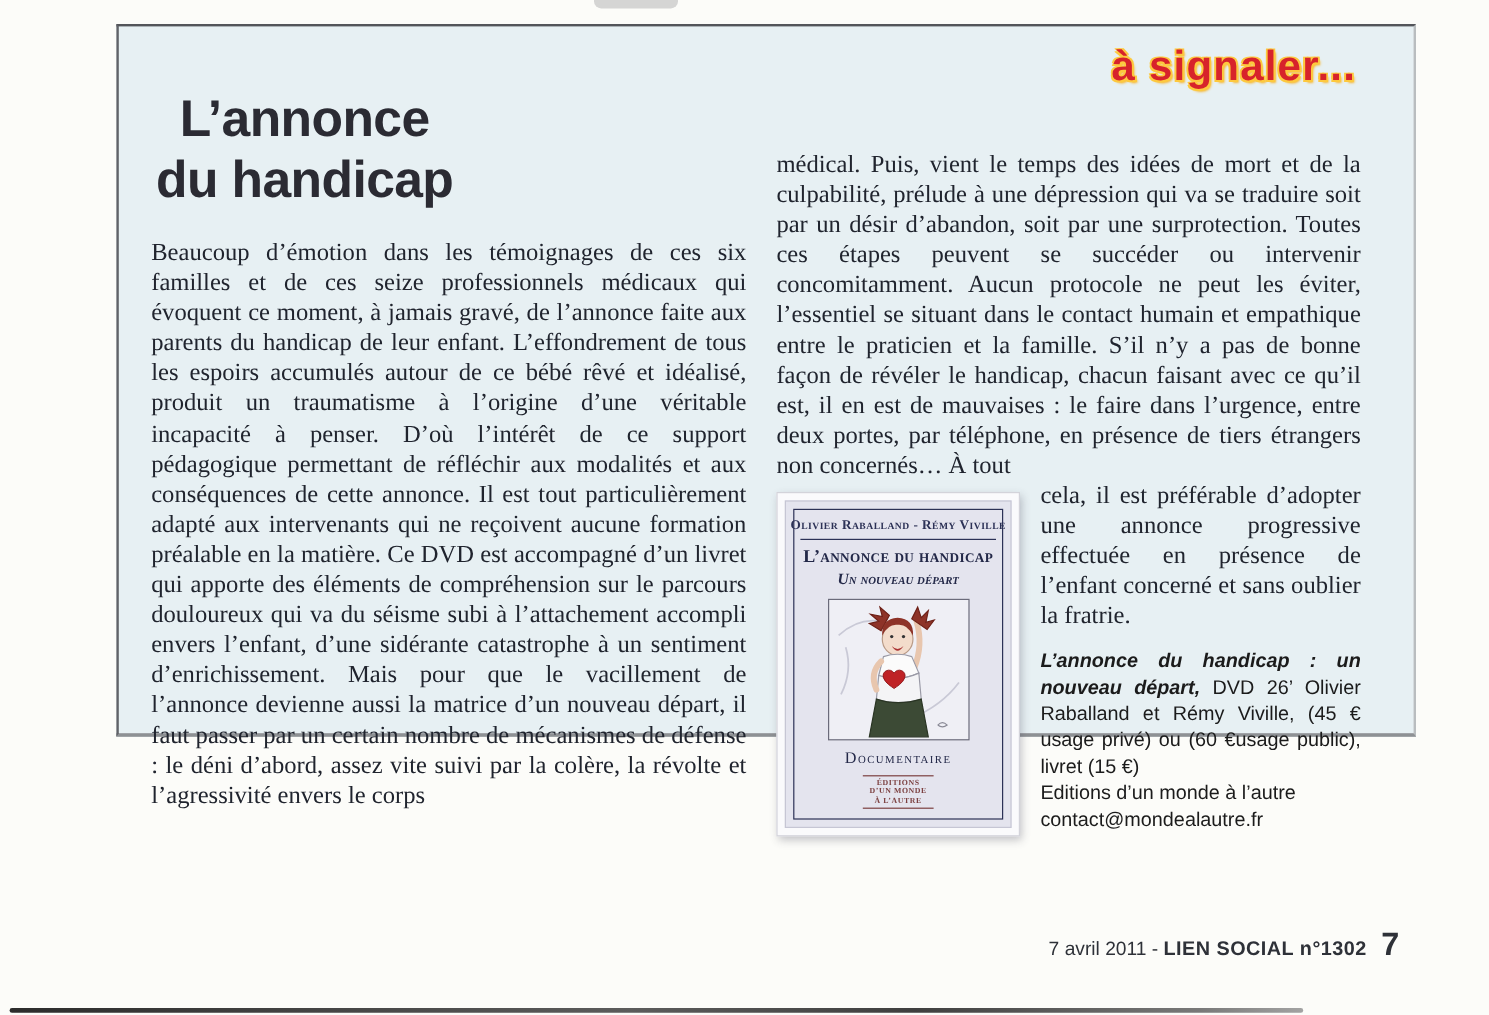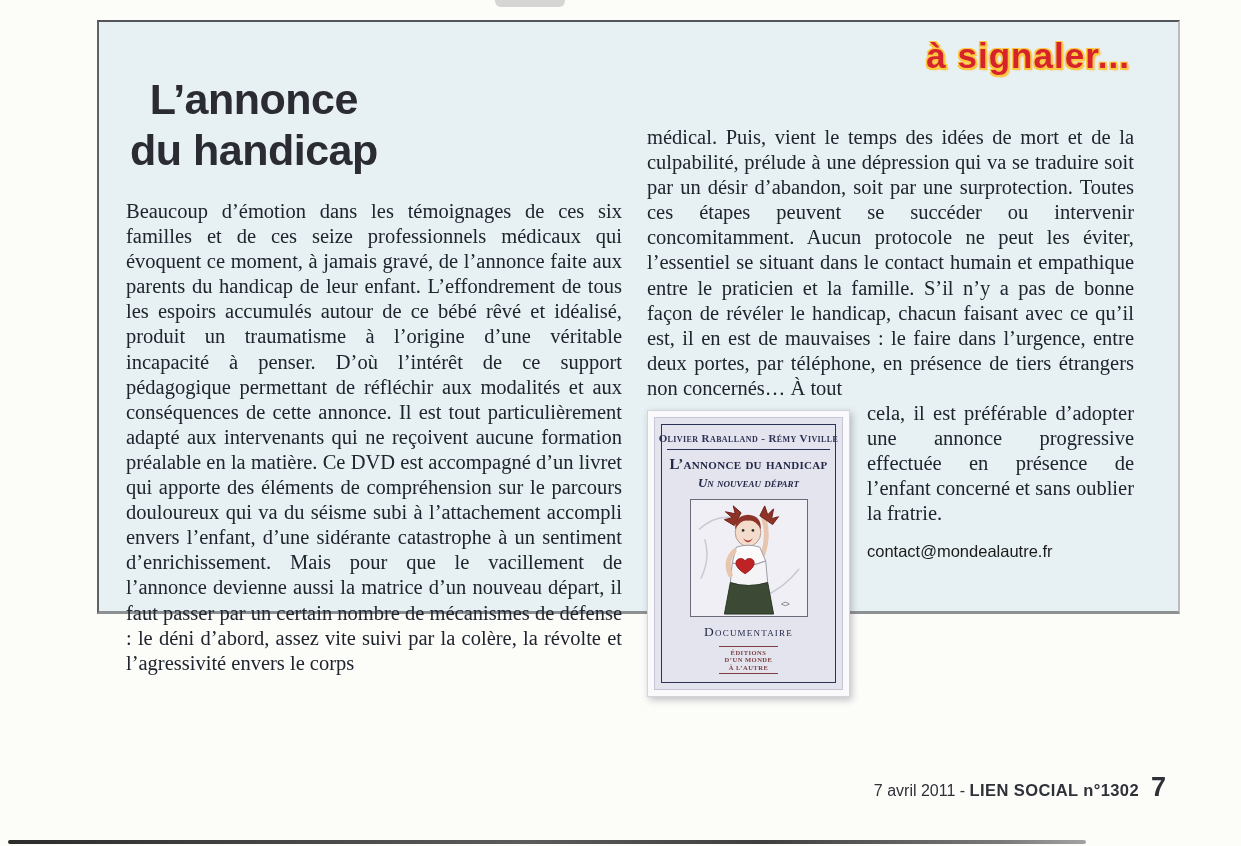--- a/index.html
+++ b/index.html
@@ -130,20 +130,22 @@
               <span>d’un monde</span><br>
               <span>à l’autre</span>
             </div>
           </div>
         </div>
       </div>
 
       <p class="serif-body">cela, il est préférable d’adopter une annonce progressive effectuée en présence de l’enfant concerné et sans oublier la fratrie.</p>
 
       <div class="caption">
+        <div class="cap-p1"><span class="cap-lead">L’annonce du handicap : un nouveau départ,</span><span> DVD 26’ Olivier Raballand et Rémy Viville, (45 € usage privé) ou (60 €usage public), livret (15 €)</span></div>
+        <div class="cap-line">Editions d’un monde à l’autre</div>
         <div class="cap-line">contact@mondealautre.fr</div>
       </div>
     </div>
 
   </div>
 
   <div class="footer">
     <span class="f-date">7 avril 2011 - </span><span class="f-mag">LIEN SOCIAL n°1302</span><span class="f-page">7</span>
   </div>
 

